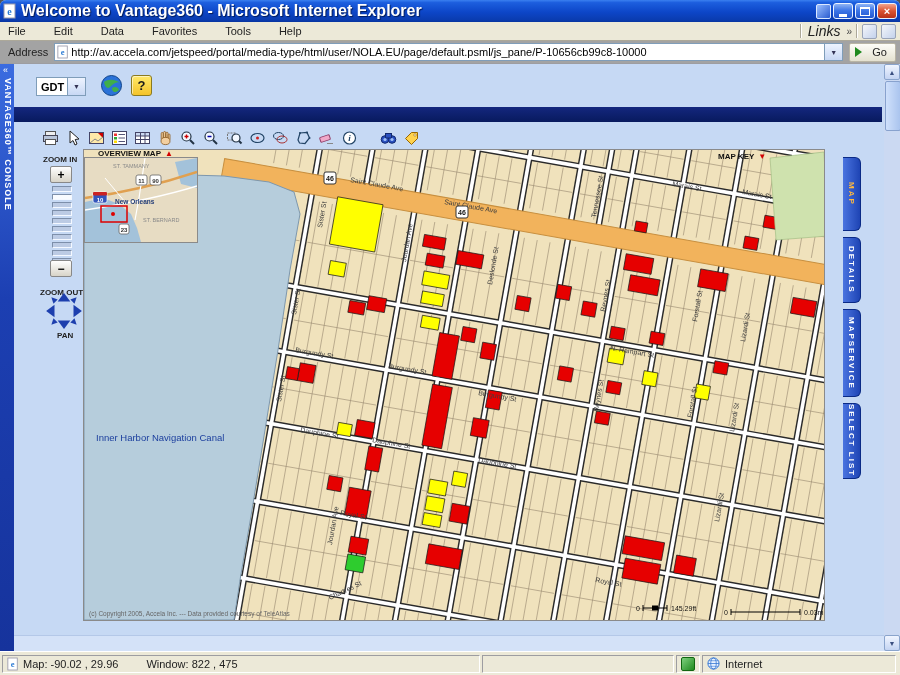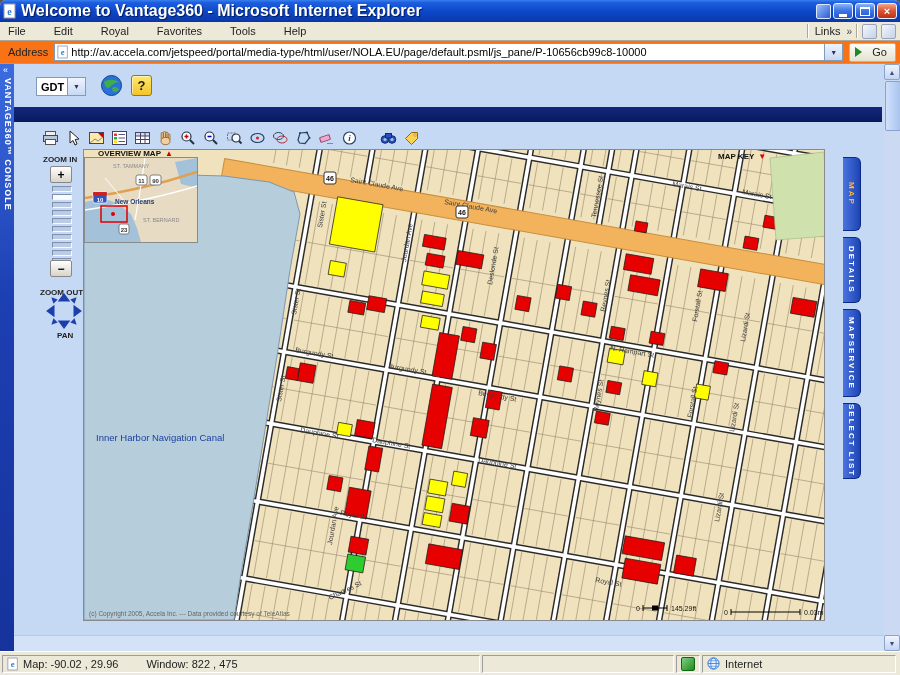--- a/index.html
+++ b/index.html
@@ -18,25 +18,25 @@
   .wbtn.close{background:linear-gradient(180deg,#f2a58e,#da5230 50%,#b83318);}
   .glyph-min{display:block;width:8px;height:3px;border-bottom:3px solid #fff;margin-top:5px;}
   .glyph-restore{display:block;width:8px;height:6px;border:1px solid #fff;border-top-width:2px;}
   .brandicon{width:13px;height:13px;margin-left:4px;border-radius:2px;background:linear-gradient(135deg,#9cc0ff,#2a5bd0);border:1px solid #dbe8ff;}
   
   .menubar{position:absolute;left:0;top:22px;width:900px;height:19px;background:#ece9d8;border-bottom:1px solid #aca899;
     display:flex;align-items:center;font-size:11px;color:#222;box-sizing:border-box;}
   .mitem{padding:2px 8px;}
   .menu-right{margin-left:auto;display:flex;align-items:center;gap:4px;padding-right:4px;}
   .vsep{width:1px;height:14px;background:#aca899;border-right:1px solid #fff;}
-  .links{font-size:11px;color:#222;padding:0 2px;}
+  .links{font-size:14px;color:#222;padding:0 2px;font-style:italic;}
   .chev{color:#444;font-size:10px;}
   .mini-icon{width:13px;height:13px;border:1px solid #9aa4b8;background:linear-gradient(135deg,#f4f6fa,#c4d2ec);border-radius:2px;}
   
-  .addressbar{position:absolute;left:0;top:41px;width:900px;height:23px;background:#f97316;border-bottom:1px solid #9d9da1;
+  .addressbar{position:absolute;left:0;top:41px;width:900px;height:23px;background:#a3a3a3;border-bottom:1px solid #9d9da1;
     display:flex;align-items:center;font-size:11px;box-sizing:border-box;padding:0 4px;}
   .addr-label{color:#222;margin:0 6px 0 4px;}
   .addr-field{flex:1;height:18px;background:#fff;border:1px solid #7f9db9;display:flex;align-items:center;padding-left:2px;box-sizing:border-box;}
   .addr-field input{flex:1;border:none;outline:none;font-size:11px;font-family:inherit;height:14px;padding:0 2px;background:#fff;color:#000;}
   .drop-btn{width:17px;height:16px;background:linear-gradient(180deg,#eef4ff,#c8d8f4);border-left:1px solid #7f9db9;
     display:flex;align-items:center;justify-content:center;font-size:7px;color:#335;}
   .go-btn{display:flex;align-items:center;gap:10px;margin-left:6px;padding:1px 8px 1px 5px;height:19px;border:1px solid #b9b5a5;
     border-radius:2px;background:linear-gradient(180deg,#fdfdf8,#e4e1d0);box-sizing:border-box;}
   .go-arr{width:0;height:0;border-left:7px solid #1f8a1f;border-top:5px solid transparent;border-bottom:5px solid transparent;}
   .go-txt{font-size:11px;color:#222;}
@@ -130,21 +130,21 @@
     <div class="wbtn">
         <span class="glyph-restore"></span>
       </div>
     <div class="wbtn close">×</div>
   </div>
 
   <div class="menubar">
     <div id="menu-items" style="display:flex;gap:12px;">
         <span class="mitem">File</span>
         <span class="mitem">Edit</span>
-        <span class="mitem">Royal</span>
+        <span class="mitem">Data</span>
         <span class="mitem">Favorites</span>
         <span class="mitem">Tools</span>
         <span class="mitem">Help</span>
       </div>
     <div class="menu-right">
       <span class="vsep"></span>
       <span class="links">Links</span>
       <span class="chev">»</span>
       <span class="vsep"></span>
       <span class="mini-icon"></span>

